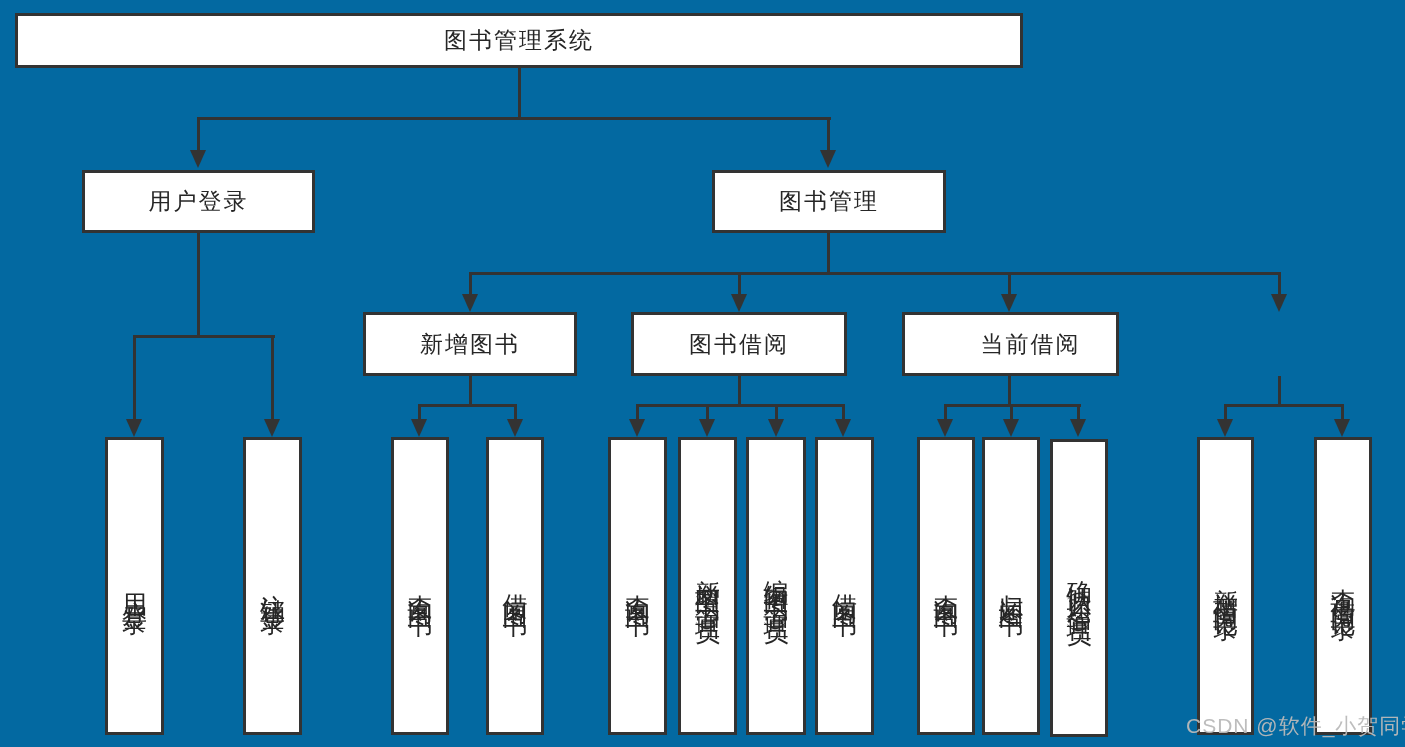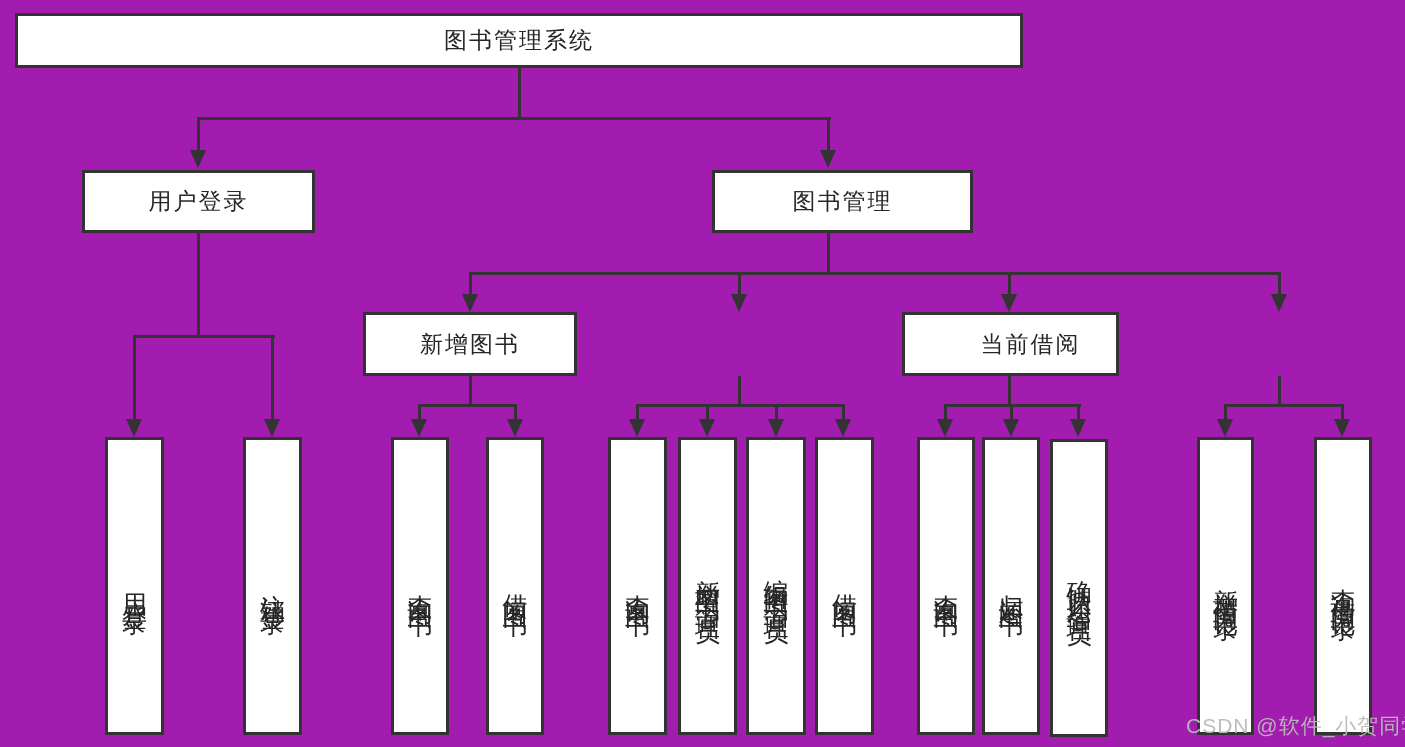--- a/index.html
+++ b/index.html
@@ -1,17 +1,17 @@
 <!DOCTYPE html>
 <html><head>
 <meta charset="utf-8">
 <style>
   html,body { margin:0; padding:0; background:#ffffff; }
   #stage {
-    position:relative; width:1405px; height:747px; background:#a21caf;
+    position:relative; width:1405px; height:747px; background:#0369a1;
     font-family:"Liberation Sans","DejaVu Sans",sans-serif;
     overflow:hidden;
   }
   .box {
     position:absolute; box-sizing:border-box; background:#ffffff;
     border:3px solid #333333; color:#262626;
     display:flex; align-items:center; justify-content:center;
     font-size:23px; letter-spacing:2px; text-align:center;
     z-index:2;
   }
@@ -33,24 +33,25 @@
 </style>
 </head>
 <body>
 
 <div id="stage">
 
   <div class="box" style="left:15px; top:13px; width:1008px; height:55px;">图书管理系统</div>
 
   <div class="box" style="left:82px; top:170px; width:233px; height:63px;">用户登录</div>
 
-  <div class="box" style="left:712px; top:170px; width:261px; height:63px;font-family:Liberation Serif, serif;">图书管理</div>
+  <div class="box" style="left:712px; top:170px; width:234px; height:63px;font-family:Liberation Serif, serif;">图书管理</div>
 
   <div class="box" style="left:363px; top:312px; width:214px; height:64px;">新增图书</div>
 
+  <div class="box" style="left:631px; top:312px; width:216px; height:64px;">图书借阅</div>
 
   <div class="box" style="left:902px; top:312px; width:217px; height:64px;padding-left:40px;">当前借阅</div>
 
 
   <div class="box vbox" style="left:105px; top:437px; width:59px; height:298px;">用户登录</div>
 
   <div class="box vbox" style="left:243px; top:437px; width:59px; height:298px;">注销登录</div>
 
   <div class="box vbox" style="left:391px; top:437px; width:58px; height:298px;">查询图书</div>
 

